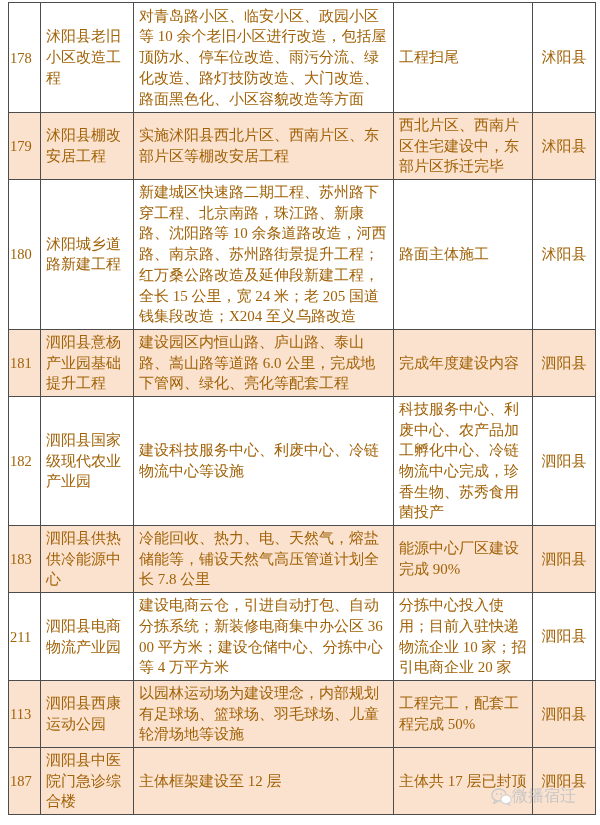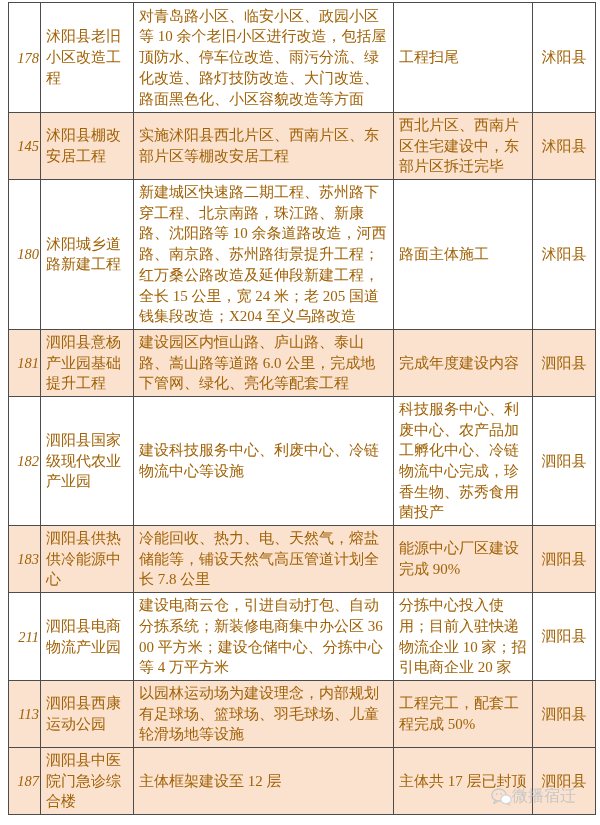--- a/index.html
+++ b/index.html
@@ -35,24 +35,23 @@
     border: 1px solid #4c4c4c;
     vertical-align: middle;
     color: #a16207;
     font-size: 15px;
     line-height: 1.38;
     padding: 2px 5px;
     word-break: break-all;
     overflow: hidden;
   }
   td.num {
-    text-align: right;
+    text-align: left;
     padding: 0 1px;
     font-size: 14.5px;
-    font-style: italic;
   }
   td.county {
     text-align: center;
     padding: 2px 2px;
   }
   tr.alt td {
     background: #fbe2cf;
   }
   .watermark {
     position: absolute;
@@ -85,21 +84,21 @@
 
       <tr style="height:110px">
         <td class="num">178</td>
         <td class="name">沭阳县老旧小区改造工程</td>
         <td class="cont">对青岛路小区、临安小区、政园小区等 10 余个老旧小区进行改造，包括屋顶防水、停车位改造、雨污分流、绿化改造、路灯技防改造、大门改造、路面黑色化、小区容貌改造等方面</td>
         <td class="prog">工程扫尾</td>
         <td class="county">沭阳县</td>
       </tr>
 
       <tr class="alt" style="height:64px">
-        <td class="num">145</td>
+        <td class="num">179</td>
         <td class="name">沭阳县棚改安居工程</td>
         <td class="cont">实施沭阳县西北片区、西南片区、东部片区等棚改安居工程</td>
         <td class="prog">西北片区、西南片区住宅建设中，东部片区拆迁完毕</td>
         <td class="county">沭阳县</td>
       </tr>
 
       <tr style="height:140px">
         <td class="num">180</td>
         <td class="name">沭阳城乡道路新建工程</td>
         <td class="cont">新建城区快速路二期工程、苏州路下穿工程、北京南路，珠江路、新康路、沈阳路等 10 余条道路改造，河西路、南京路、苏州路街景提升工程；红万桑公路改造及延伸段新建工程，全长 15 公里，宽 24 米；老 205 国道钱集段改造；X204 至义乌路改造</td>

